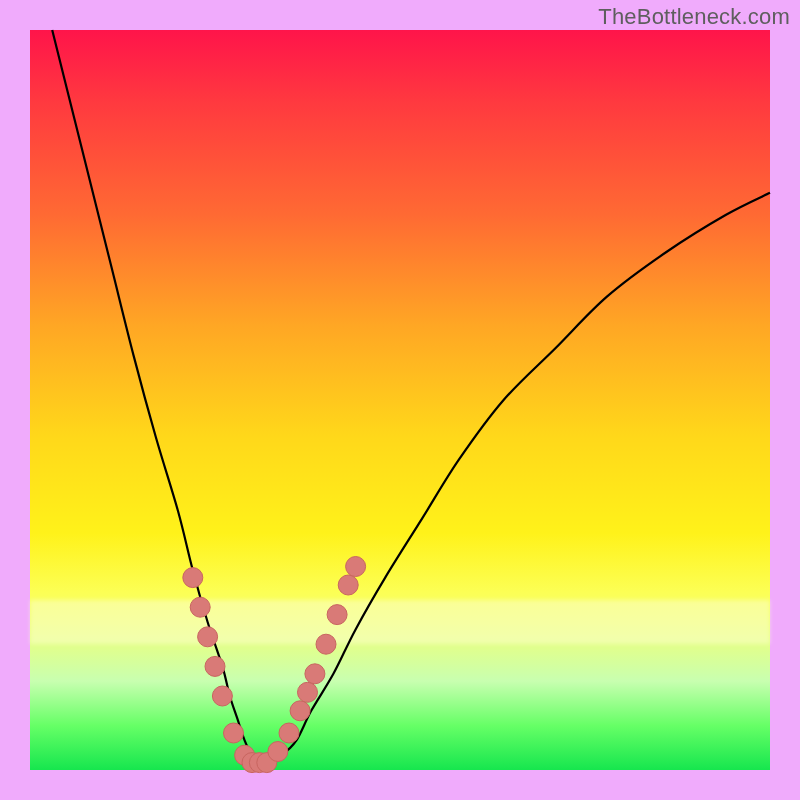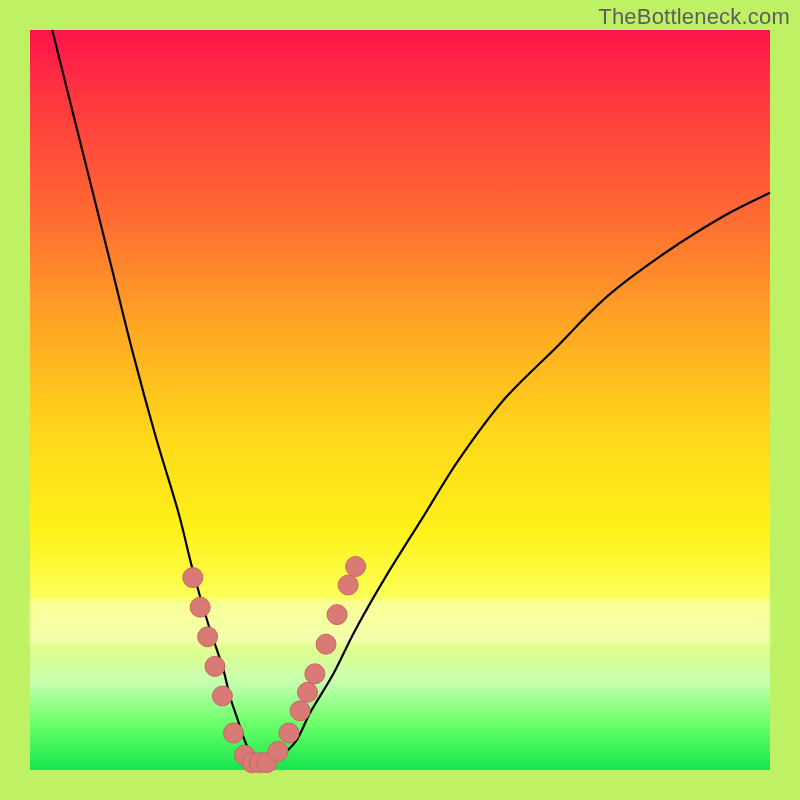--- a/index.html
+++ b/index.html
@@ -8,21 +8,21 @@
     width: 800px;
     height: 800px;
     background: #000;
     overflow: hidden;
     font-family: Arial, Helvetica, sans-serif;
   }
   .stage {
     position: relative;
     width: 800px;
     height: 800px;
-    background: #bef264;
+    background: #f0abfc;
   }
   .plot-area {
     position: absolute;
     left: 30px;
     top: 30px;
     width: 740px;
     height: 740px;
     
     background: linear-gradient(
       to bottom,

